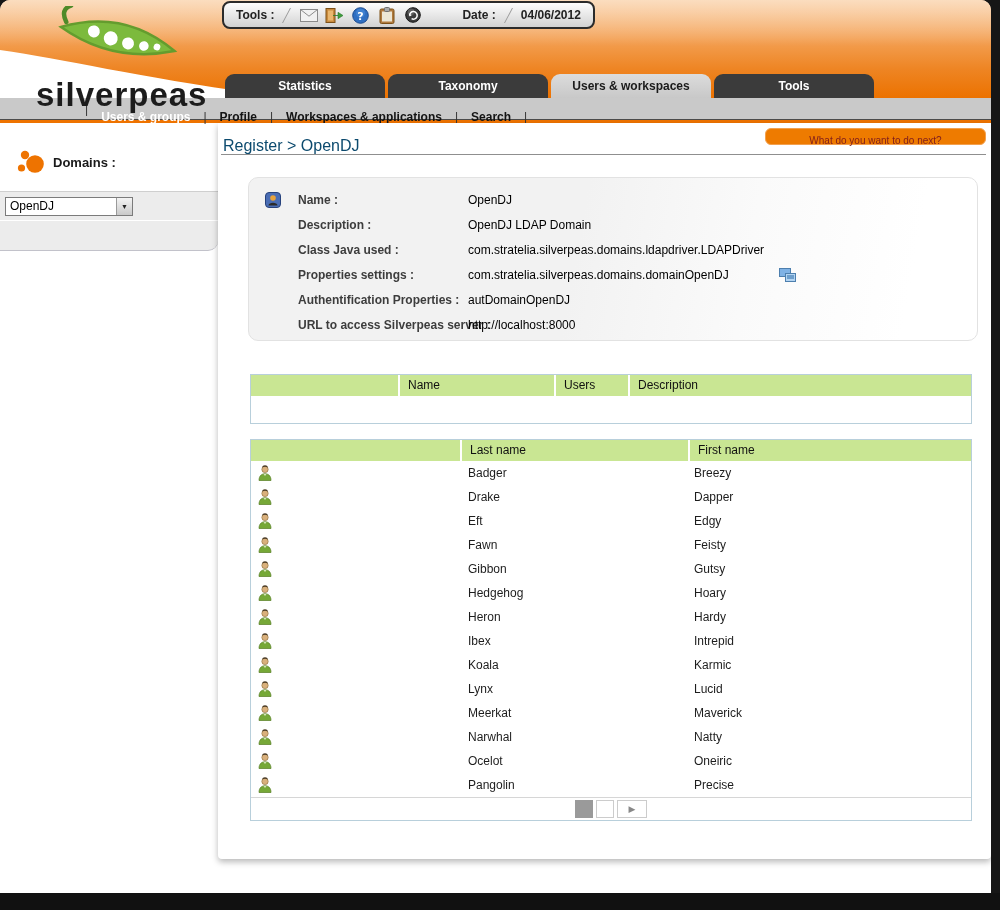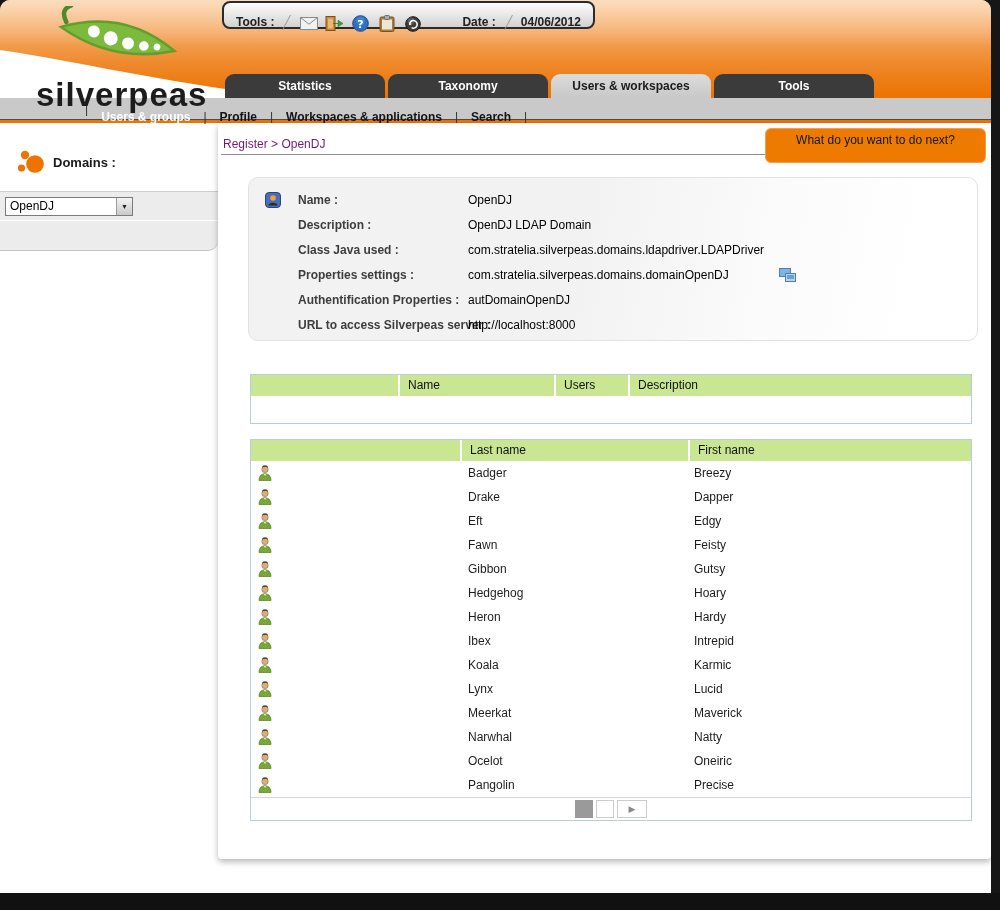--- a/index.html
+++ b/index.html
@@ -10,21 +10,21 @@
   
   .header { position:relative; height:98px;
     background:linear-gradient(180deg,#f8c18a 0%,#f4a55c 35%,#ee8524 70%,#ec7200 100%); }
   .header .shine { position:absolute; left:0; top:0; width:100%; height:46px;
     background:linear-gradient(180deg,rgba(255,255,255,.45),rgba(255,255,255,0)); border-radius:10px 10px 0 0; }
   .swoosh { position:absolute; left:0; bottom:0; }
   .logo-text { position:absolute; left:36px; top:76px; font-size:33px; font-weight:bold; color:#1c1c1c; letter-spacing:1px; }
   .peapod { position:absolute; left:48px; top:6px; }
 
   
-  .toolbar { position:absolute; top:1px; left:222px; height:24px; display:flex; gap:7px;
+  .toolbar { position:absolute; top:1px; left:222px; height:24px; display:flex; align-items:center; gap:7px;
     padding:12px 12px; background:linear-gradient(#fdfdfd,#d2d2d2); border:2px solid #2b2b2b; border-radius:8px; z-index:5; }
   .toolbar .lbl { font-size:12px; font-weight:bold; color:#222; }
   .slash { display:inline-block; width:1px; height:15px; background:#9a9a9a; transform:skewX(-28deg); margin:0 5px; }
   .tbicon { display:inline-flex; align-items:center; justify-content:center; width:19px; height:17px; cursor:pointer; }
 
   
   .tabs { position:absolute; left:225px; bottom:0; display:flex; gap:3px; z-index:4; }
   .tab { width:160px; height:24px; line-height:24px; text-align:center; font-size:12px; font-weight:bold;
     color:#fff; background:#3b3b3b; border-radius:9px 9px 0 0; cursor:pointer; }
   .tab.active { background:linear-gradient(#dcdcdc,#c8c8c8); color:#1b1b1b; }
@@ -48,24 +48,24 @@
   .side-band2 { background:#ececec; height:30px; border-bottom:1px solid #c2c2ca; border-bottom-right-radius:10px; }
   .select { display:flex; width:128px; height:19px; border:1px solid #7b7b7b; background:#fff; cursor:pointer; }
   .select .val { flex:1; font-size:12px; line-height:17px; padding-left:4px; color:#000; overflow:hidden; }
   .select .btn { width:16px; background:linear-gradient(#f4f4f4,#c9c9c9); border-left:1px solid #9a9a9a;
     display:flex; align-items:center; justify-content:center; font-size:7px; color:#222; }
 
   .main { position:relative; flex:1; height:736px; background:#fff; box-shadow:0 3px 6px rgba(0,0,0,.28);
     border-radius:0 0 4px 4px; }
 
   .crumb-row { position:relative; height:32px; margin:0 5px 0 3px; border-bottom:1px solid #8f8f8f; }
-  .breadcrumb { position:absolute; left:2px; top:14px; font-size:12px; color:#701a75; }
+  .breadcrumb { position:absolute; left:2px; top:14px; font-size:16px; color:#0c4a6e; }
   .breadcrumb .crumb-link { cursor:pointer; }
-  .next-btn { position:absolute; right:0; top:5px; width:221px; height:35px; line-height:23px; text-align:center;
-    background:#ee7b00; border:1px solid #f3a04d; border-radius:6px; color:#0f172a; font-size:12px; cursor:pointer; }
+  .next-btn { position:absolute; right:0; top:5px; width:221px; height:17px; line-height:23px; text-align:center;
+    background:#ee7b00; border:1px solid #f3a04d; border-radius:6px; color:#7f1d1d; font-size:10px; cursor:pointer; }
 
   .info-panel { margin:22px 13px 0 30px; height:164px; border:1px solid #e2e2e2; border-radius:10px;
     background:linear-gradient(100deg,#f2f2f2 45%,#fafafa 68%,#ffffff 90%); padding:9px 16px 0; }
   .info-row { display:flex; align-items:center; height:25px; font-size:12px; }
   .info-lead { width:33px; display:flex; align-items:center; }
   .info-label { width:170px; font-weight:bold; color:#3d3d3d; white-space:nowrap; padding-right:6px; }
   .info-value { color:#000; white-space:nowrap; }
   .trail-icon { display:inline-flex; margin-left:50px; cursor:pointer; }
 
   .dtable { margin:0 19px 0 32px; border:1px solid #b8cfdb; background:#fff; }

